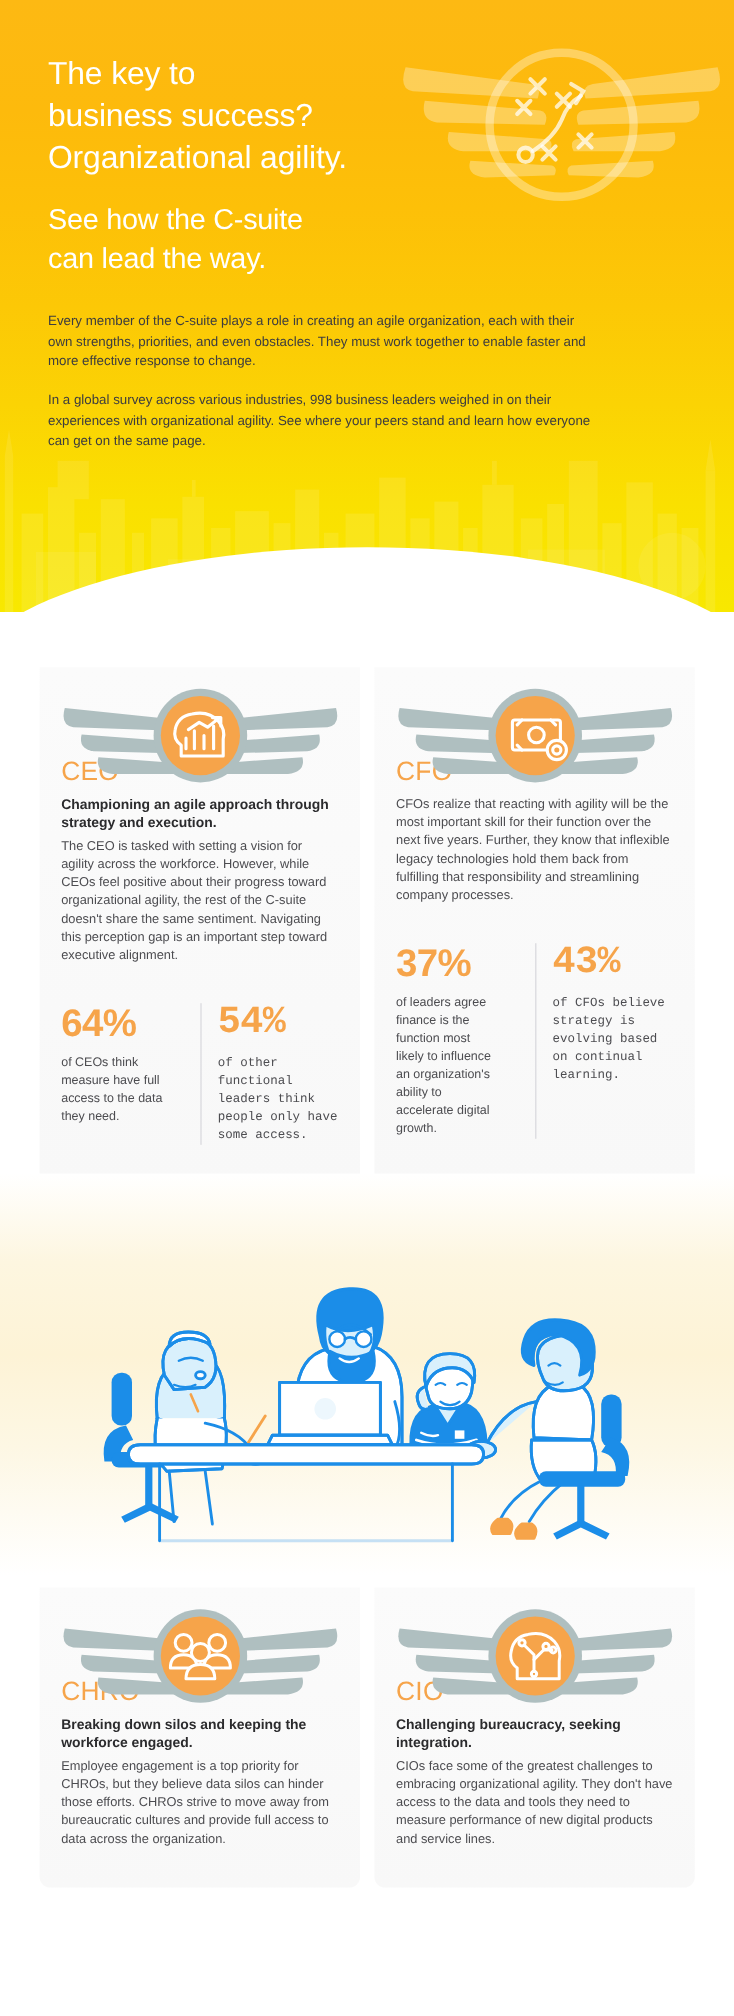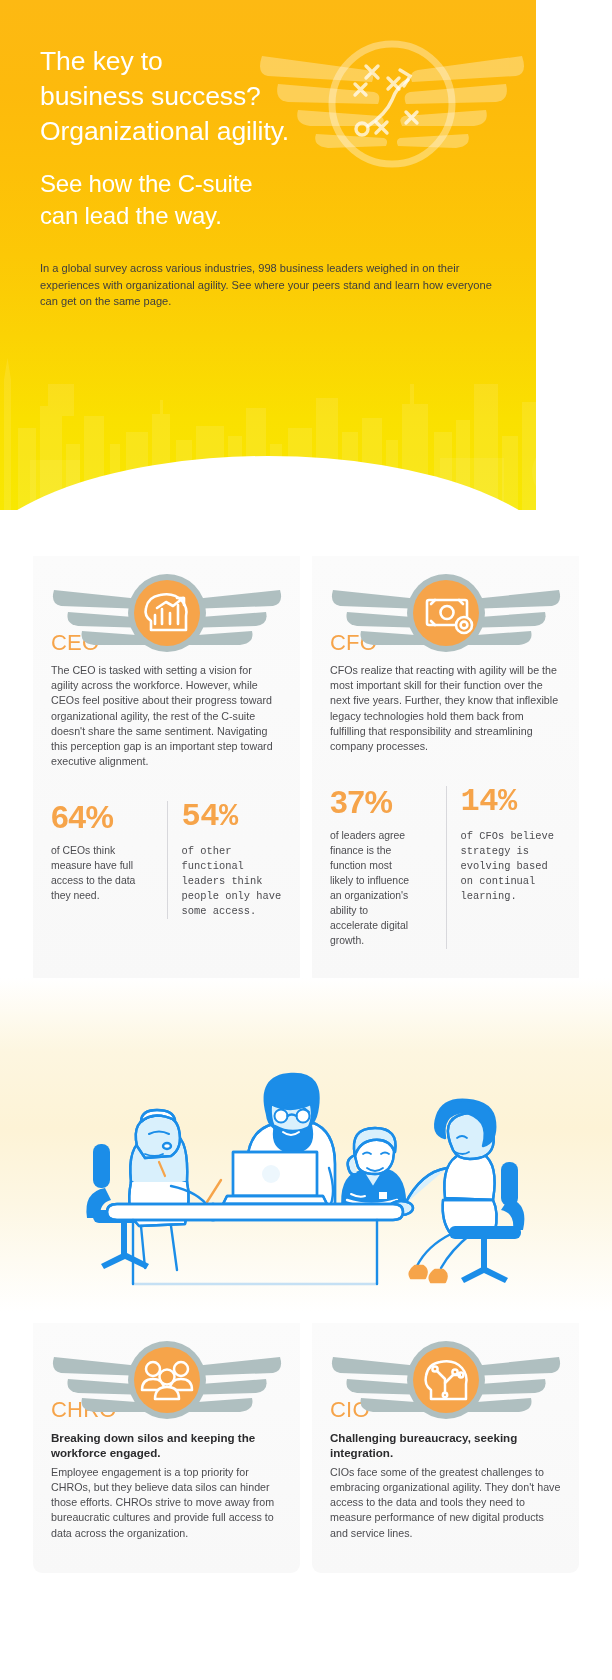--- a/index.html
+++ b/index.html
@@ -18,21 +18,21 @@
     position: relative;
     width: 612px;
     min-height: 1680px;
     overflow: hidden;
     background: #ffffff;
   }
 
   
   .hero {
     position: relative;
-    width: 536px;
+    width: 612px;
     height: 510px;
     background: linear-gradient(180deg,
         #FDB913 0%,
         #FDBA0C 18%,
         #FDC008 34%,
         #FCC806 50%,
         #FBD304 66%,
         #FAE000 82%,
         #F8E800 100%);
     overflow: hidden;
@@ -97,21 +97,21 @@
 
   .hero-para {
     color: #3d3d3f;
     font-size: 11.1px;
     line-height: 1.52;
     margin-top: 28px;
     max-width: 454px;
     position: relative;
     z-index: 5;
   }
-  .hero-para + .hero-para { margin-top: 28px; }
+  .hero-para + .hero-para { margin-top: 16px; }
 
   
   .cards-band {
     position: relative;
     padding: 46px 33px 0 33px;
     display: flex;
     gap: 12px;
     align-items: flex-start;
     background: #ffffff;
   }
@@ -302,20 +302,21 @@
     <div class="hero-inner">
       <h1 class="hero-title">
         <span>The key to</span><br>
         <span>business success?</span><br>
         <span>Organizational agility.</span>
       </h1>
       <h2 class="hero-subtitle">
         <span>See how the C-suite</span><br>
         <span>can lead the way.</span>
       </h2>
+      <p class="hero-para">Every member of the C-suite plays a role in creating an agile organization, each with their own strengths, priorities, and even obstacles. They must work together to enable faster and more effective response to change.</p>
       <p class="hero-para">In a global survey across various industries, 998 business leaders weighed in on their experiences with organizational agility. See where your peers stand and learn how everyone can get on the same page.</p>
     </div>
 
     <div class="hero-curve"></div>
   </section>
 
   <section class="cards-band">
 
     <article class="card">
       <svg class="card-emblem" viewBox="0 0 230 86">
@@ -331,20 +332,21 @@
         <circle cx="115" cy="45" r="33" fill="#F6A44A"></circle>
         <g fill="none" stroke="#ffffff" stroke-width="2.6" stroke-linejoin="round" stroke-linecap="round">
           <path d="M99 62 L99 53 Q92 48 94 40 Q96 29 108 27 Q122 24 130 33 Q136 40 134 48 L134 62 Z"></path>
           <path d="M103 56 L103 47 M110 56 L110 41 M118 56 L118 45 M126 56 L126 37"></path>
           <path d="M105 40 L114 34 L121 38 L131 30"></path>
           <path d="M125 30 L132 30 L132 37"></path>
         </g>
       </svg>
 
       <div class="card-role">CEO</div>
+      <div class="card-head">Championing an agile approach through strategy and execution.</div>
       <div class="card-body">The CEO is tasked with setting a vision for agility across the workforce. However, while CEOs feel positive about their progress toward organizational agility, the rest of the C-suite doesn't share the same sentiment. Navigating this perception gap is an important step toward executive alignment.</div>
 
       <div class="stats">
         <div class="stat">
           <div class="stat-num">64%</div>
           <div class="stat-cap">of CEOs think measure have full access to the data they need.</div>
         </div>
         <div class="stat">
           <div class="stat-num">54%</div>
           <div class="stat-cap">of other functional leaders think people only have some access.</div>
@@ -375,21 +377,21 @@
 
       <div class="card-role">CFO</div>
       <div class="card-body">CFOs realize that reacting with agility will be the most important skill for their function over the next five years. Further, they know that inflexible legacy technologies hold them back from fulfilling that responsibility and streamlining company processes.</div>
 
       <div class="stats">
         <div class="stat">
           <div class="stat-num">37%</div>
           <div class="stat-cap">of leaders agree finance is the function most likely to influence an organization's ability to accelerate digital growth.</div>
         </div>
         <div class="stat">
-          <div class="stat-num">14%</div>
+          <div class="stat-num">43%</div>
           <div class="stat-cap">of CFOs believe strategy is evolving based on continual learning.</div>
         </div>
       </div>
     </article>
   </section>
 
   <section class="illus-band">
     <svg class="illus-svg" viewBox="0 0 470 300">
       <g fill="none" stroke="#1B8DE8" stroke-width="2.4" stroke-linejoin="round" stroke-linecap="round">
 

